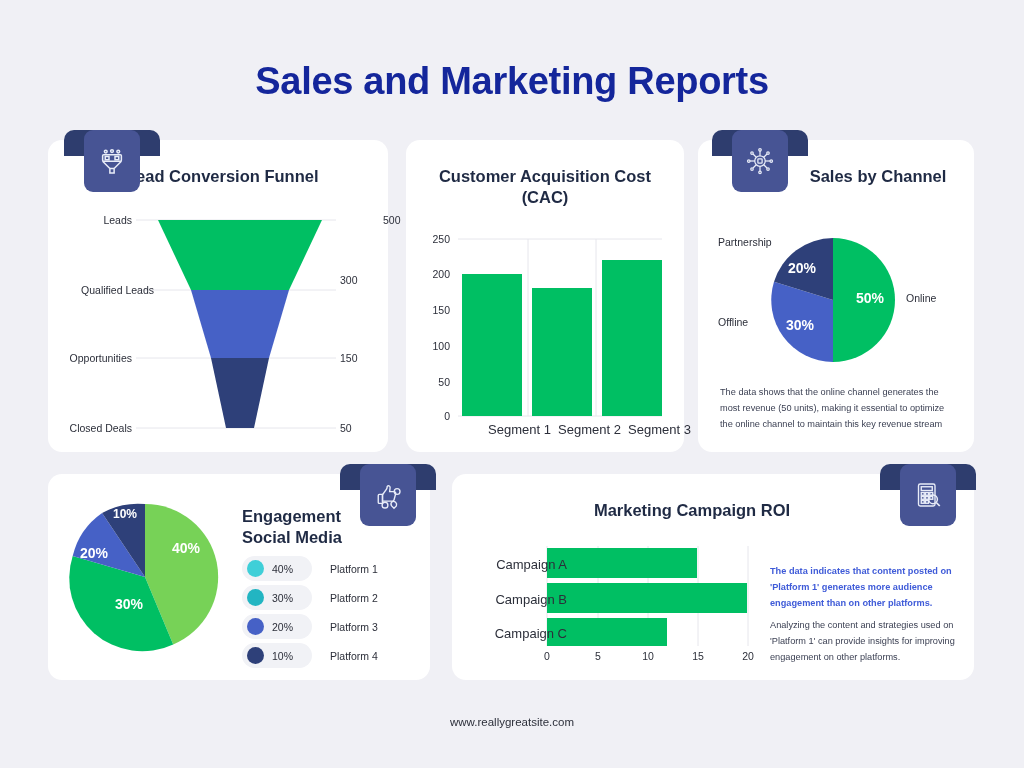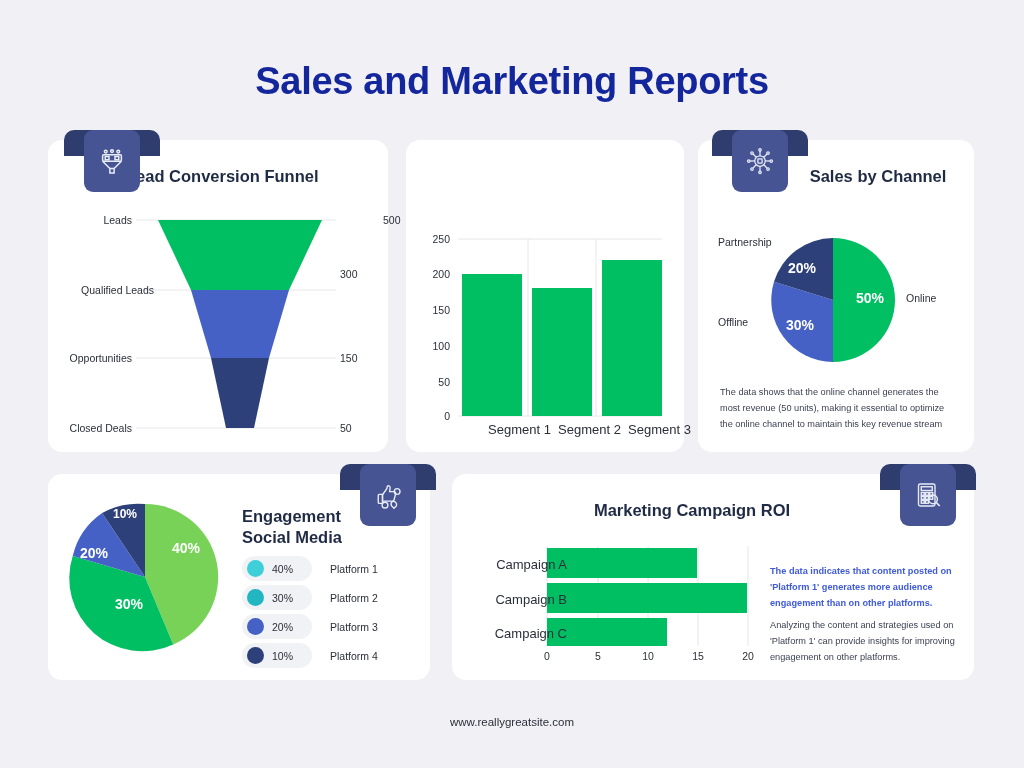--- a/index.html
+++ b/index.html
@@ -90,21 +90,21 @@
       <polygon points="143,150 241,150 221,218 163,218" fill="#4661c6"></polygon>
       <polygon points="163,218 221,218 206,288 178,288" fill="#2e4079"></polygon>
     </svg>
 
     <div class="axis-label" style="position:absolute; left:20px; top:74px; width:64px; text-align:right;">Leads</div>
     <div class="axis-label" style="position:absolute; left:4px; top:144px; width:80px; text-align:right;margin-left:22px;">Qualified Leads</div>
     <div class="axis-label" style="position:absolute; left:4px; top:212px; width:80px; text-align:right;">Opportunities</div>
     <div class="axis-label" style="position:absolute; left:4px; top:282px; width:80px; text-align:right;">Closed Deals</div>
 
     <div class="tick-label" style="position:absolute; left:292px; top:74px;padding-left:43px;">500</div>
-    <div class="tick-label" style="position:absolute; left:292px; top:128px;">300</div>
+    <div class="tick-label" style="position:absolute; left:292px; top:134px;">300</div>
     <div class="tick-label" style="position:absolute; left:292px; top:212px;">150</div>
     <div class="tick-label" style="position:absolute; left:292px; top:282px;">50</div>
   </div>
 
   <div class="badge" style="left:64px; top:130px;">
     <div class="wing"></div>
     <div class="plate">
       <span>
         <svg width="30" height="30" viewBox="0 0 24 24" fill="none" stroke="#e8ecf8" stroke-width="1.2">
           <circle cx="7" cy="4.4" r="1.1"></circle>
@@ -115,20 +115,24 @@
             <rect x="14.4" y="8.4" width="3" height="2.6"></rect>
           <path d="M4.5 12.2 L10.3 18 L10.3 21.5 L13.7 21.5 L13.7 18 L19.5 12.2"></path>
           <line x1="10.3" y1="18" x2="13.7" y2="18"></line>
         </svg>
       </span>
     </div>
   </div>
 
   <div class="card" style="left:406px; top:140px; width:278px; height:312px;">
 
+    <div class="card-title" style="left:14px; top:26px; width:250px; text-align:center;">
+      <div>Customer Acquisition Cost</div>
+      <div>(CAC)</div>
+    </div>
 
     <svg width="278" height="312" style="position:absolute; left:0; top:0;">
       <line x1="52" y1="99" x2="256" y2="99" stroke="#e6e6ec" stroke-width="1"></line>
       <line x1="52" y1="276" x2="256" y2="276" stroke="#e6e6ec" stroke-width="1"></line>
       <line x1="122" y1="99" x2="122" y2="276" stroke="#e6e6ec" stroke-width="1"></line>
       <line x1="190" y1="99" x2="190" y2="276" stroke="#e6e6ec" stroke-width="1"></line>
       <rect x="56" y="134" width="60" height="142" fill="#00bf63"></rect>
       <rect x="126" y="148" width="60" height="128" fill="#00bf63"></rect>
       <rect x="196" y="120" width="60" height="156" fill="#00bf63"></rect>
     </svg>

